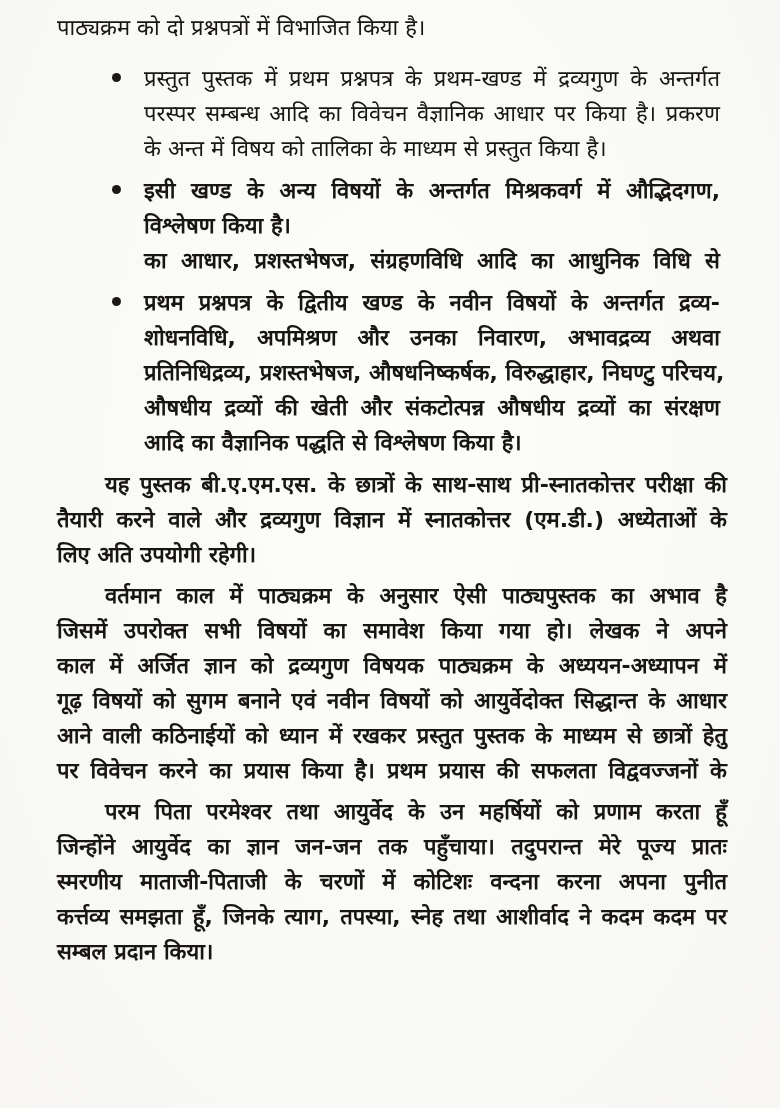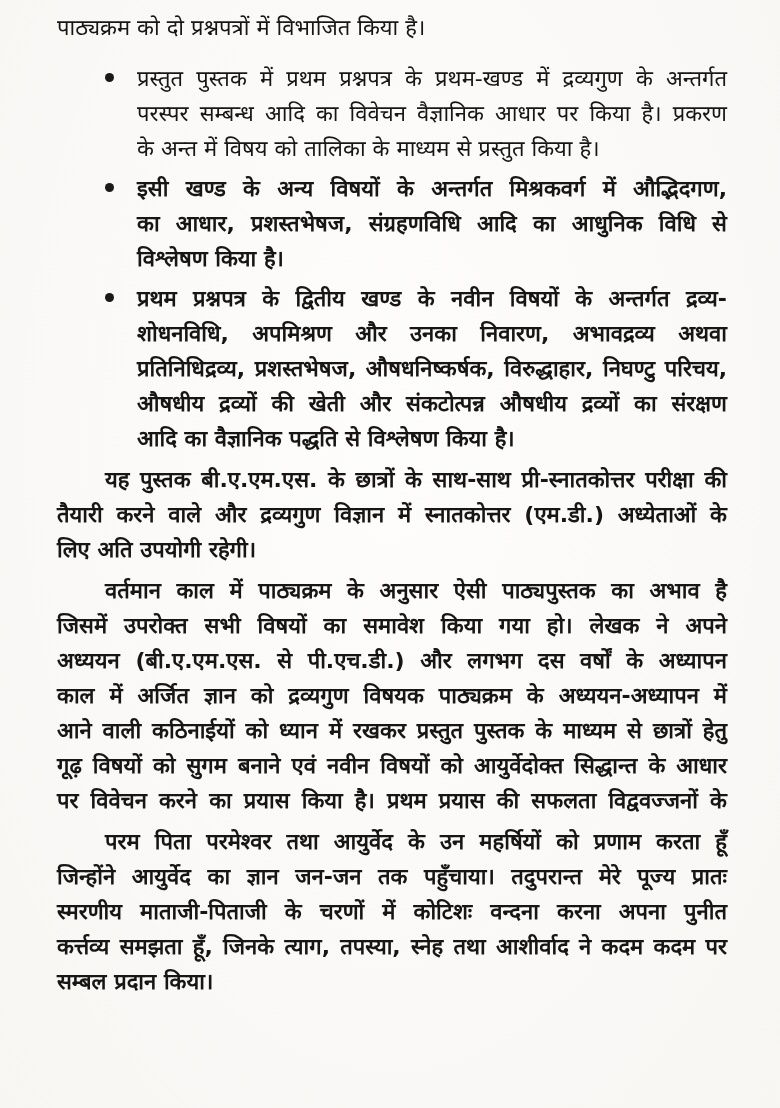--- a/index.html
+++ b/index.html
@@ -38,21 +38,21 @@
     margin-bottom: 16px;
   }
   ul.bullet-list {
     list-style: none;
     margin: 0;
     padding: 0;
   }
   ul.bullet-list li {
     position: relative;
     padding-left: 80px;
-    margin: 0;
+    margin: 7px;
   }
   ul.bullet-list li + li {
     margin-top: 5px;
     font-weight: bold;
   }
   .bullet-dot {
     position: absolute;
     left: 48px;
     top: 12px;
     width: 9px;
@@ -78,45 +78,44 @@
   <ul class="bullet-list">
     <li>
       <span class="bullet-dot"></span>
     <div class="line">प्रस्तुत पुस्तक में प्रथम प्रश्नपत्र के प्रथम-खण्ड में द्रव्यगुण के अन्तर्गत</div>
         <div class="line">परस्पर सम्बन्ध आदि का विवेचन वैज्ञानिक आधार पर किया है। प्रकरण</div>
         <div class="line ragged">के अन्त में विषय को तालिका के माध्यम से प्रस्तुत किया है।</div>
       </li>
     <li>
       <span class="bullet-dot"></span>
     <div class="line">इसी खण्ड के अन्य विषयों के अन्तर्गत मिश्रकवर्ग में औद्भिदगण,</div>
+        <div class="line ragged">विश्लेषण किया है।</div>
         <div class="line">का आधार, प्रशस्तभेषज, संग्रहणविधि आदि का आधुनिक विधि से</div>
-        <div class="line ragged">विश्लेषण किया है।</div>
       </li>
     <li>
       <span class="bullet-dot"></span>
     <div class="line">प्रथम प्रश्नपत्र के द्वितीय खण्ड के नवीन विषयों के अन्तर्गत द्रव्य-</div>
         <div class="line">शोधनविधि, अपमिश्रण और उनका निवारण, अभावद्रव्य अथवा</div>
         <div class="line">प्रतिनिधिद्रव्य, प्रशस्तभेषज, औषधनिष्कर्षक, विरुद्धाहार, निघण्टु परिचय,</div>
         <div class="line">औषधीय द्रव्यों की खेती और संकटोत्पन्न औषधीय द्रव्यों का संरक्षण</div>
         <div class="line ragged">आदि का वैज्ञानिक पद्धति से विश्लेषण किया है।</div>
       </li>
   </ul>
 
   <div class="para">
       <div class="line">यह पुस्तक बी.ए.एम.एस. के छात्रों के साथ-साथ प्री-स्नातकोत्तर परीक्षा की</div>
       <div class="line">तैयारी करने वाले और द्रव्यगुण विज्ञान में स्नातकोत्तर (एम.डी.) अध्येताओं के</div>
       <div class="line ragged">लिए अति उपयोगी रहेगी।</div>
     </div>
   <div class="para">
       <div class="line">वर्तमान काल में पाठ्यक्रम के अनुसार ऐसी पाठ्यपुस्तक का अभाव है</div>
       <div class="line">जिसमें उपरोक्त सभी विषयों का समावेश किया गया हो। लेखक ने अपने</div>
-      <div class="line">अध्ययन (बी.ए.एम.एस. से पी.एच.डी.) और लगभग दस वर्षों के अध्यापन</div>
       <div class="line">काल में अर्जित ज्ञान को द्रव्यगुण विषयक पाठ्यक्रम के अध्ययन-अध्यापन में</div>
+      <div class="line">गूढ़ विषयों को सुगम बनाने एवं नवीन विषयों को आयुर्वेदोक्त सिद्धान्त के आधार</div>
       <div class="line">आने वाली कठिनाईयों को ध्यान में रखकर प्रस्तुत पुस्तक के माध्यम से छात्रों हेतु</div>
-      <div class="line">गूढ़ विषयों को सुगम बनाने एवं नवीन विषयों को आयुर्वेदोक्त सिद्धान्त के आधार</div>
       <div class="line">पर विवेचन करने का प्रयास किया है। प्रथम प्रयास की सफलता विद्ववज्जनों के</div>
     </div>
   <div class="para">
       <div class="line">परम पिता परमेश्वर तथा आयुर्वेद के उन महर्षियों को प्रणाम करता हूँ</div>
       <div class="line">जिन्होंने आयुर्वेद का ज्ञान जन-जन तक पहुँचाया। तदुपरान्त मेरे पूज्य प्रातः</div>
       <div class="line">स्मरणीय माताजी-पिताजी के चरणों में कोटिशः वन्दना करना अपना पुनीत</div>
       <div class="line">कर्त्तव्य समझता हूँ, जिनके त्याग, तपस्या, स्नेह तथा आशीर्वाद ने कदम कदम पर</div>
       <div class="line ragged">सम्बल प्रदान किया।</div>
     </div>
 

